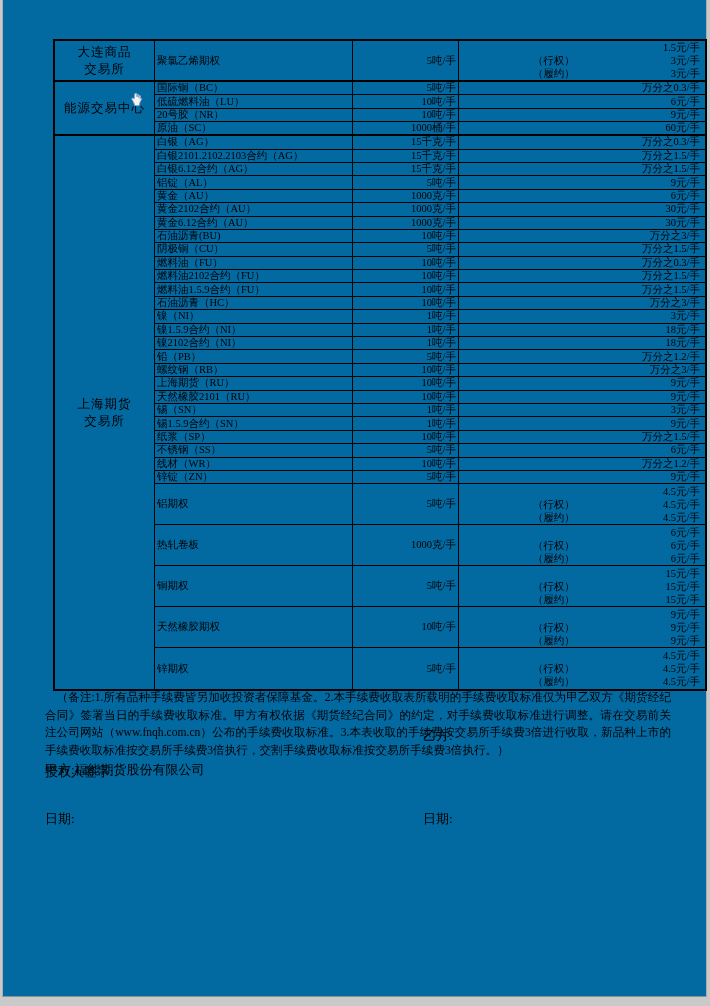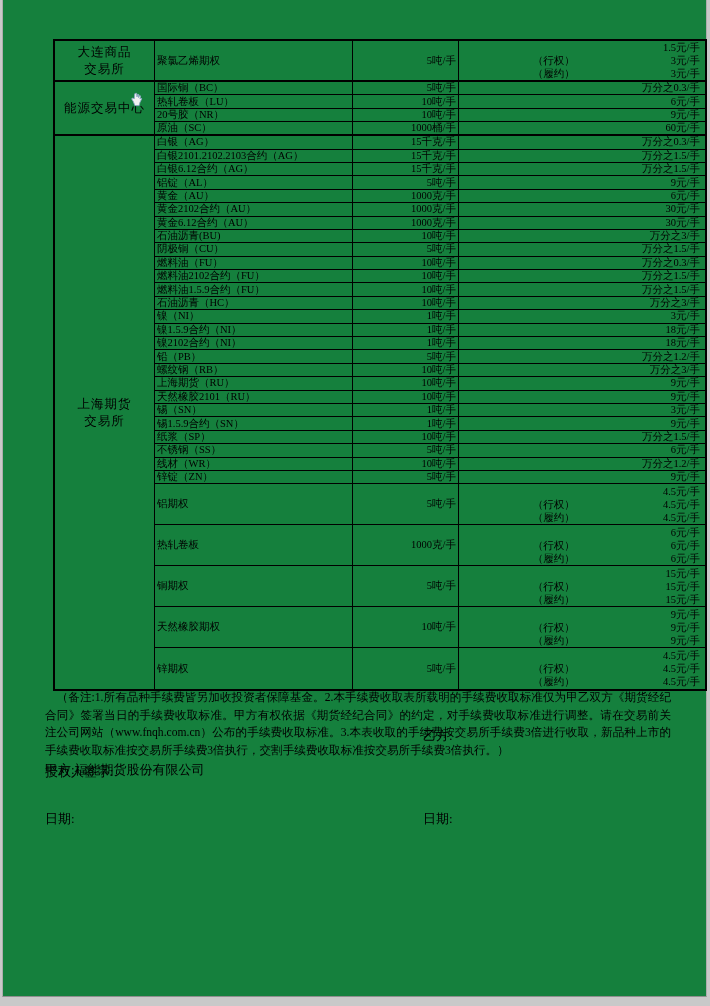--- a/index.html
+++ b/index.html
@@ -7,21 +7,21 @@
   body {
     position:relative;
     background:#c9c9c9;
     font-family:"Liberation Serif","DejaVu Serif",serif;
     color:#000;
     overflow:hidden;
   }
   .page {
     position:absolute; left:2px; top:0;
     width:705px; height:997px;
-    background:#15803d;
+    background:#0369a1;
     border-left:1px solid #adadad;
     border-right:1px solid #adadad;
     border-bottom:1px solid #8f8f8f;
   }
   
   table.fee-table {
     position:absolute; left:50px; top:39px;
     width:650px;
     border:2px solid #000;
     border-collapse:separate; border-spacing:0;
@@ -95,21 +95,21 @@
             <div class="fee-line"><span class="fee-label">（履约）</span><span>3元/手</span></div>
           </td>
         </tr>
         <tr>
           <td class="exchange" rowspan="4">能源交易中心</td>
           <td class="product">国际铜（BC）</td>
           <td class="unit">5吨/手</td>
           <td class="fee">万分之0.3/手</td>
         </tr>
         <tr>
-          <td class="product">热轧卷板（LU）</td>
+          <td class="product">低硫燃料油（LU）</td>
           <td class="unit">10吨/手</td>
           <td class="fee">6元/手</td>
         </tr>
         <tr>
           <td class="product">20号胶（NR）</td>
           <td class="unit">10吨/手</td>
           <td class="fee">9元/手</td>
         </tr>
         <tr class="section-end">
           <td class="product">原油（SC）</td>

